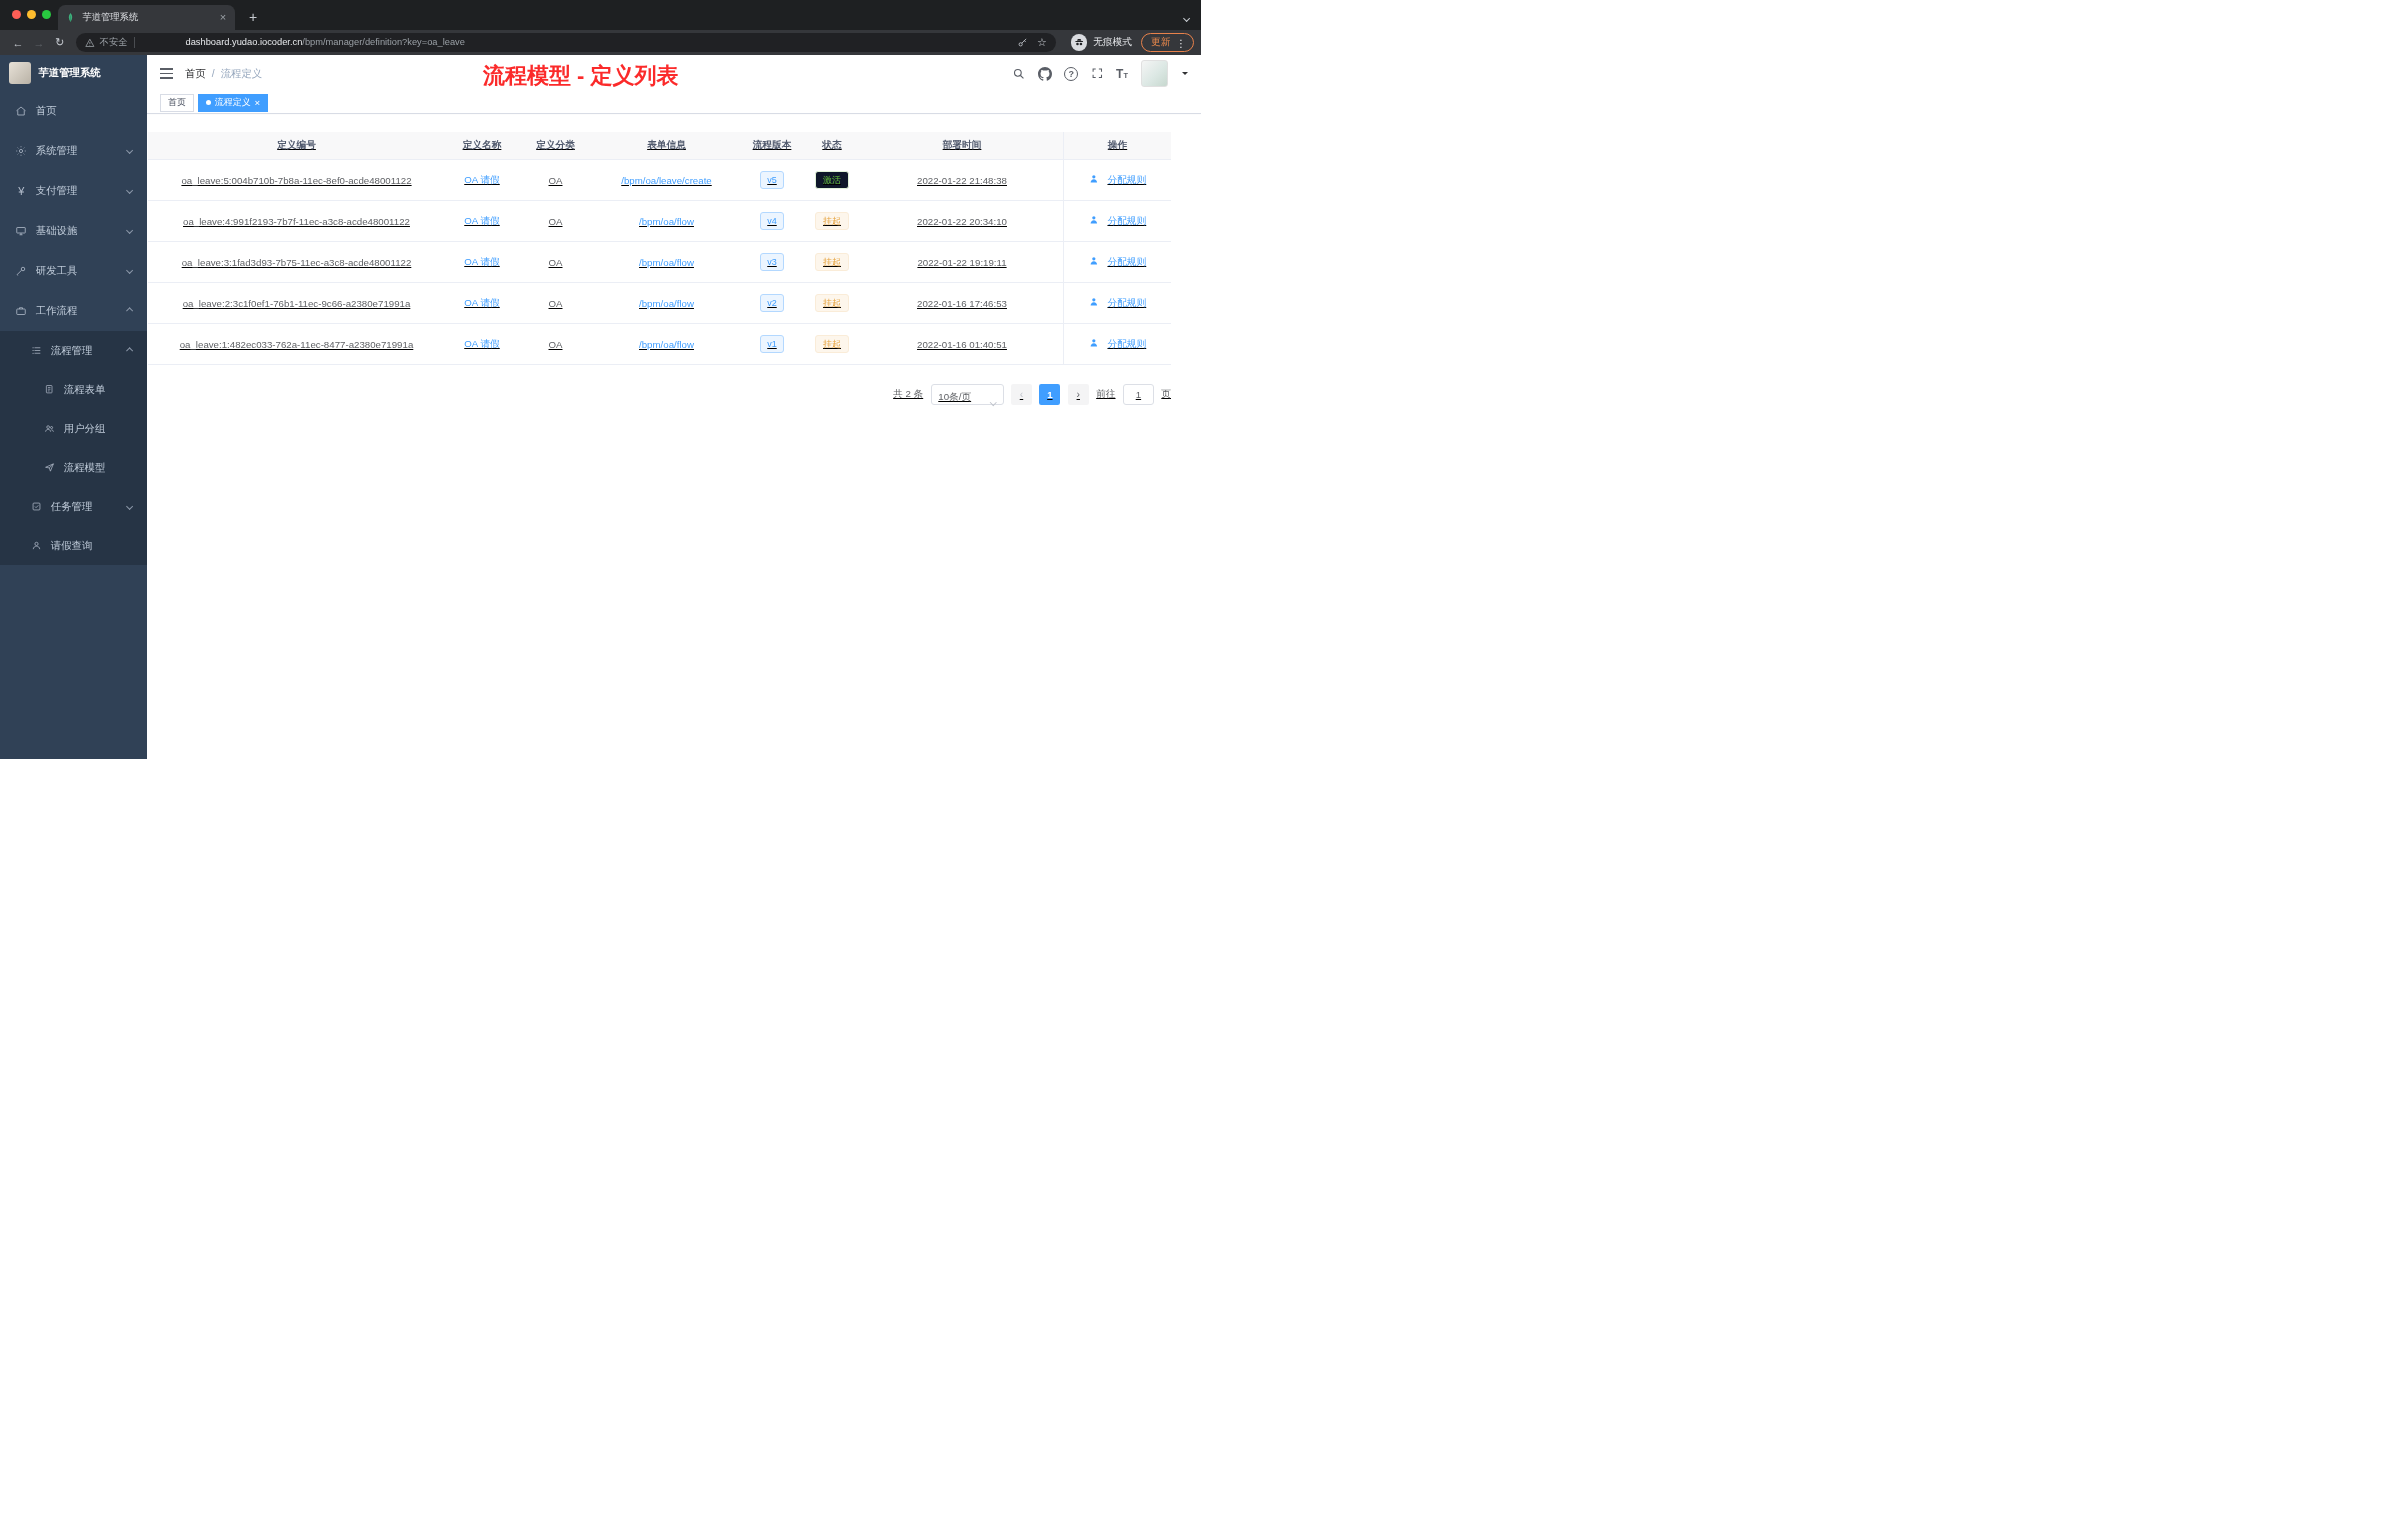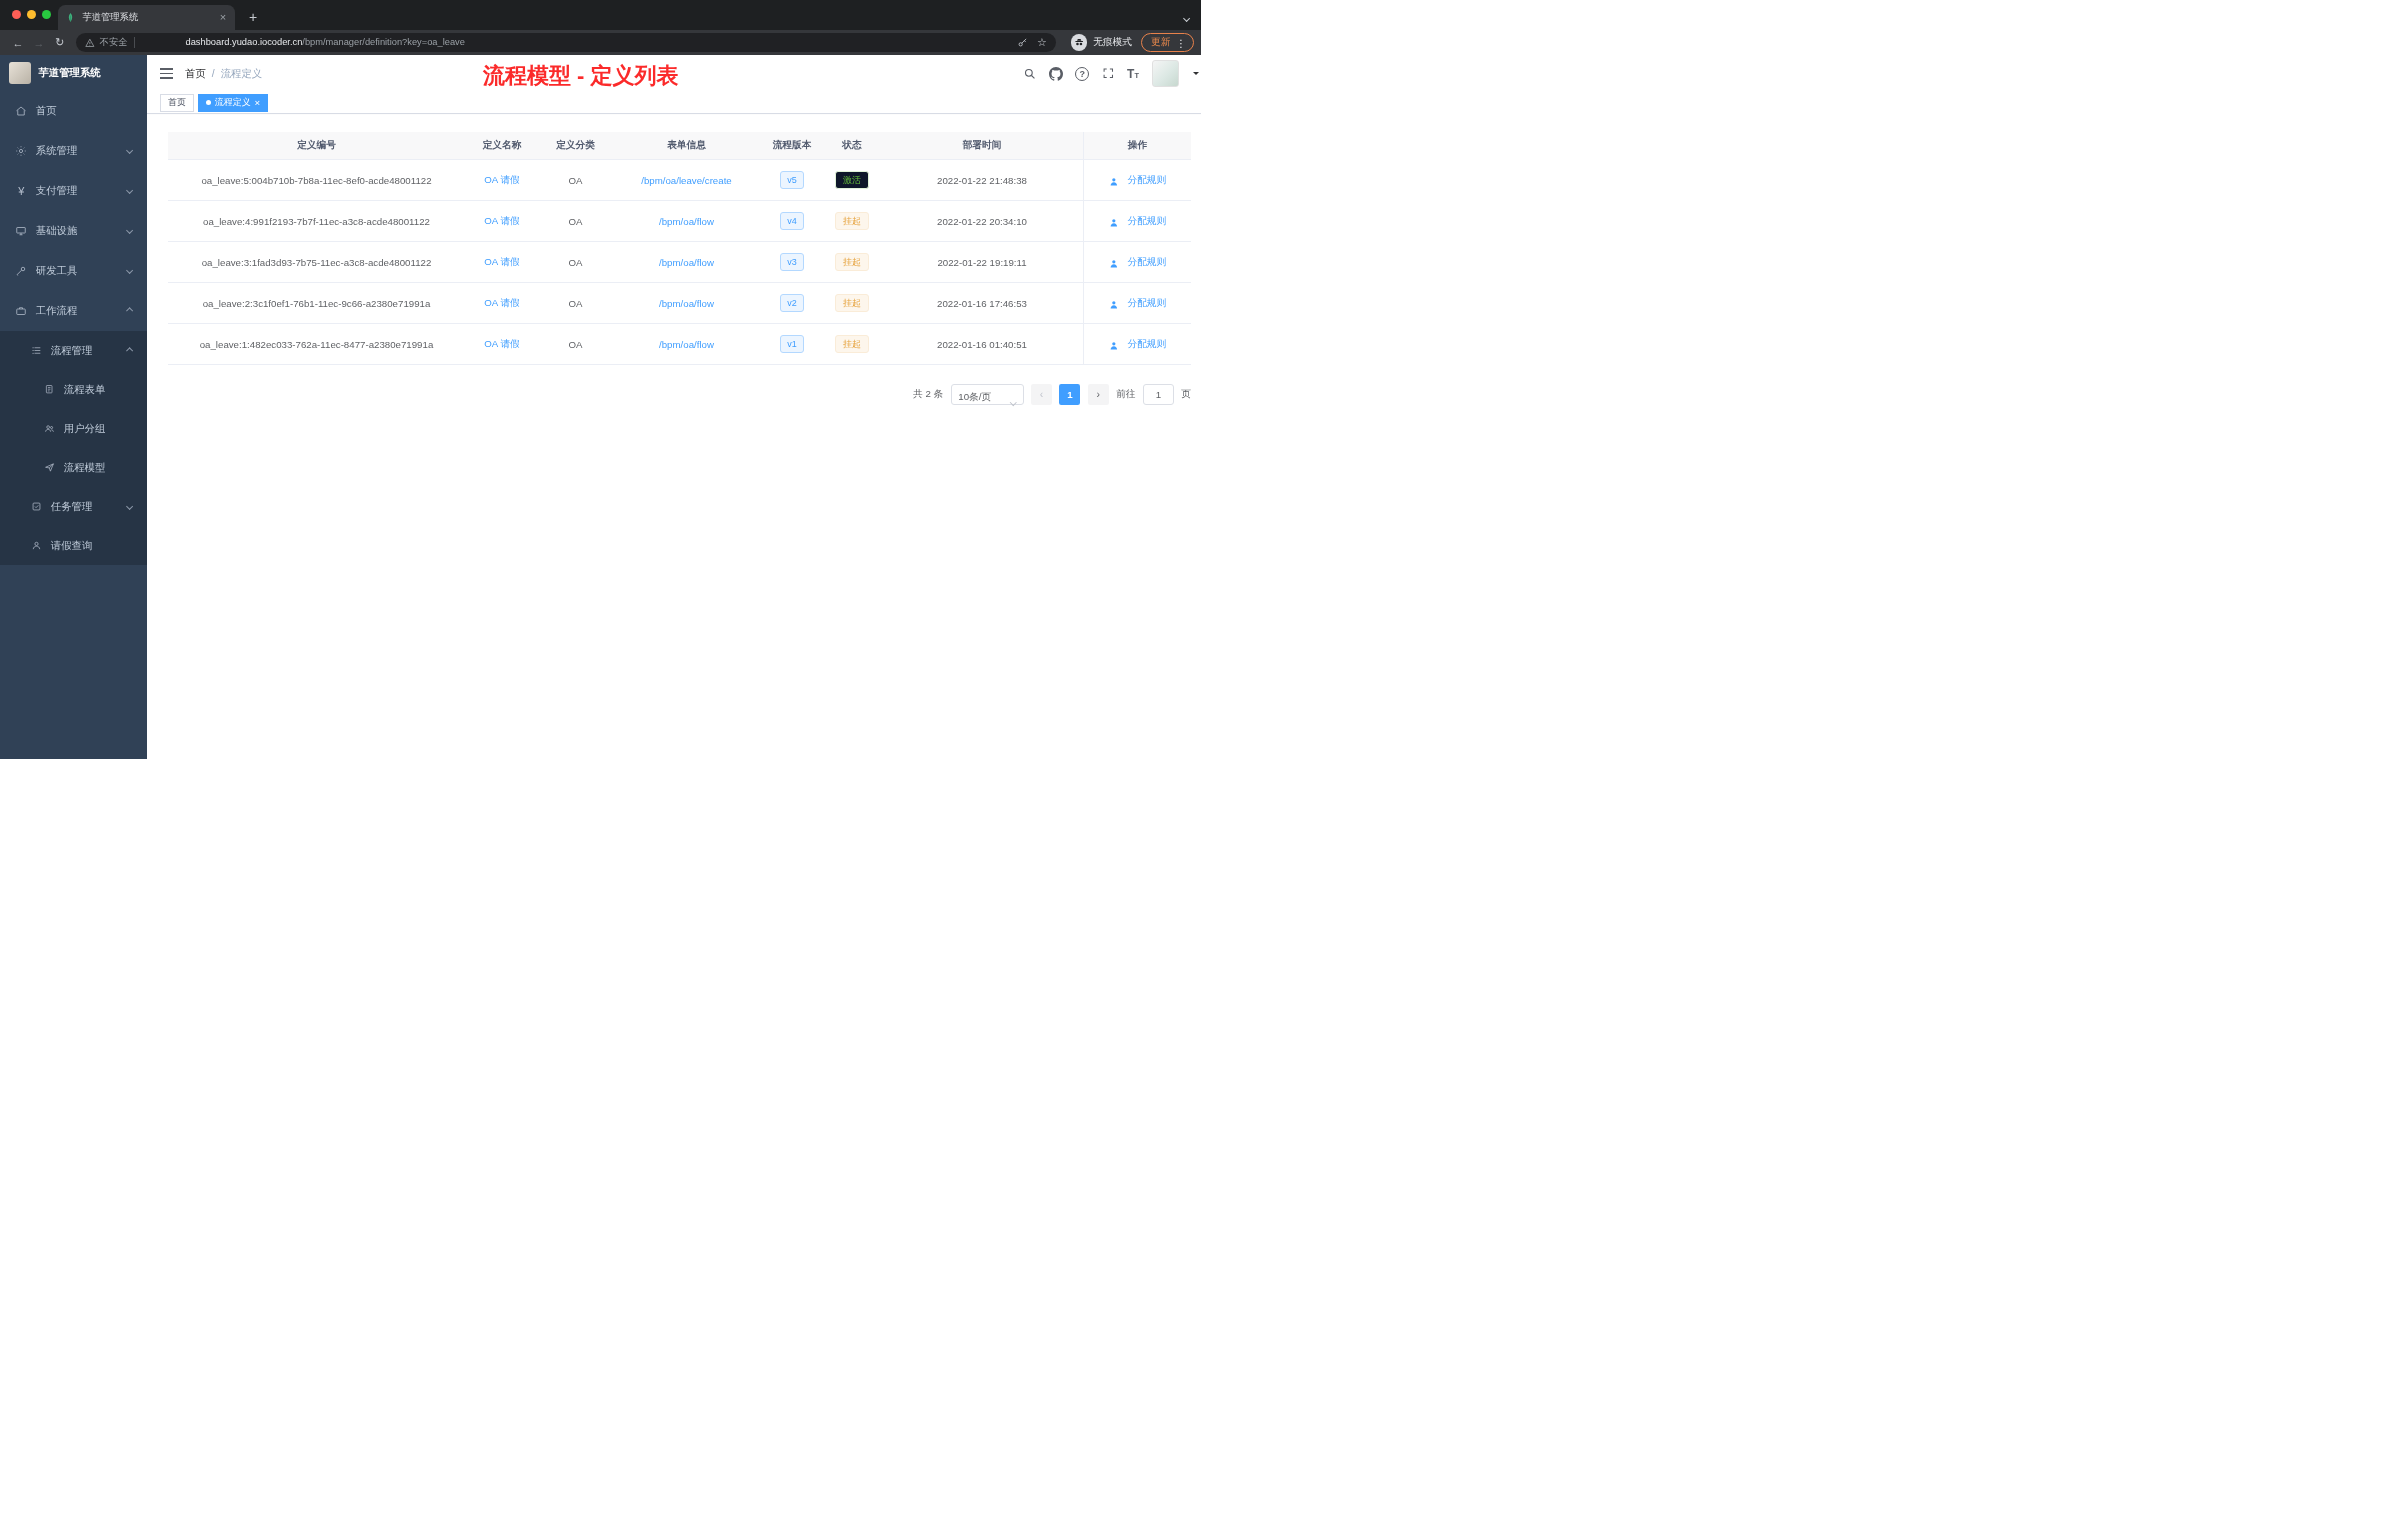--- a/index.html
+++ b/index.html
@@ -77,34 +77,34 @@
                border-top:3.7px solid #303133; margin-left:1.5px; cursor:pointer; }
 
   .tagsbar { height:22px; border-bottom:0.7px solid #d8dce5; display:flex; align-items:center;
              padding:0 13.4px; gap:4.5px; box-shadow:0 0.7px 1.5px rgba(0,0,0,.04); }
   .tag { height:18px; display:flex; align-items:center; border:0.7px solid #d8dce5; background:#fff;
          color:#495060; font-size:9px; padding:0 6.7px; cursor:pointer; }
   .tag.active { background:#409eff; border-color:#409eff; color:#fff; }
   .tag-dot { width:5.2px; height:5.2px; border-radius:50%; background:#fff; margin-right:3.7px; }
   .tag-close { margin-left:3.7px; font-size:9.7px; line-height:1; cursor:pointer; }
 
-  .content { flex:1; padding:18px 21px 0; }
+  .content { flex:1; padding:18px 1px 0;text-decoration:underline; }
   .table { width:1023px; }
   .thead { display:flex; height:28px; background:#f8f8f9; border-bottom:0.7px solid #ebeef5; }
   .th { font-size:9.7px; color:#515a6e; font-weight:bold; display:flex; align-items:center; justify-content:center; }
   .tr { display:flex; height:41px; border-bottom:0.7px solid #ebeef5; }
   .td { font-size:9.7px; color:#606266; display:flex; align-items:center; justify-content:center; }
   .c1{width:297px}.c2{width:74px}.c3{width:73px}.c4{width:149px}.c5{width:62px}.c6{width:58px}.c7{width:202px}
   .c8{width:108px; border-left:0.7px solid #ebeef5;}
   a { color:#409eff; text-decoration:none; cursor:pointer; }
   .badge { font-size:9px; padding:1.5px 6.7px; border-radius:3px; border:0.7px solid transparent; line-height:12.6px; }
   .ver { background:#ecf5ff; border-color:#b3d8ff; color:#409eff; }
   .status.active { background:#0f172a; border-color:#e1f3d8; color:#67c23a; }
   .status.suspended { background:#fdf6ec; border-color:#faecd8; color:#e6a23c; }
-  .action-link { display:inline-flex; align-items:flex-end; gap:9px; font-size:9.7px; }
+  .action-link { display:inline-flex; align-items:flex-start; gap:9px; font-size:9.7px; }
 
   .pagination { width:1023px; display:flex; justify-content:flex-end; align-items:center; gap:7.4px;
                 margin-top:19.3px; font-size:9.7px; color:#606266; }
   .psel { width:73px; height:21px; border:0.7px solid #dcdfe6; border-radius:3px; display:flex; align-items:flex-end;
           justify-content:space-between; padding:0 6.7px; cursor:pointer; color:#606266; }
   .psel .chev { color:#c0c4cc; width:4.5px; height:4.5px; }
   .pbtn { width:21px; height:21px; background:#f4f4f5; border-radius:2.2px; font-size:10.4px; cursor:pointer; }
   .pbtn.prev { color:#c0c4cc; }
   .pbtn.next { color:#606266; }
   .pcur { width:21px; height:21px; background:#409eff; color:#fff; border-radius:2.2px; font-weight:bold;

